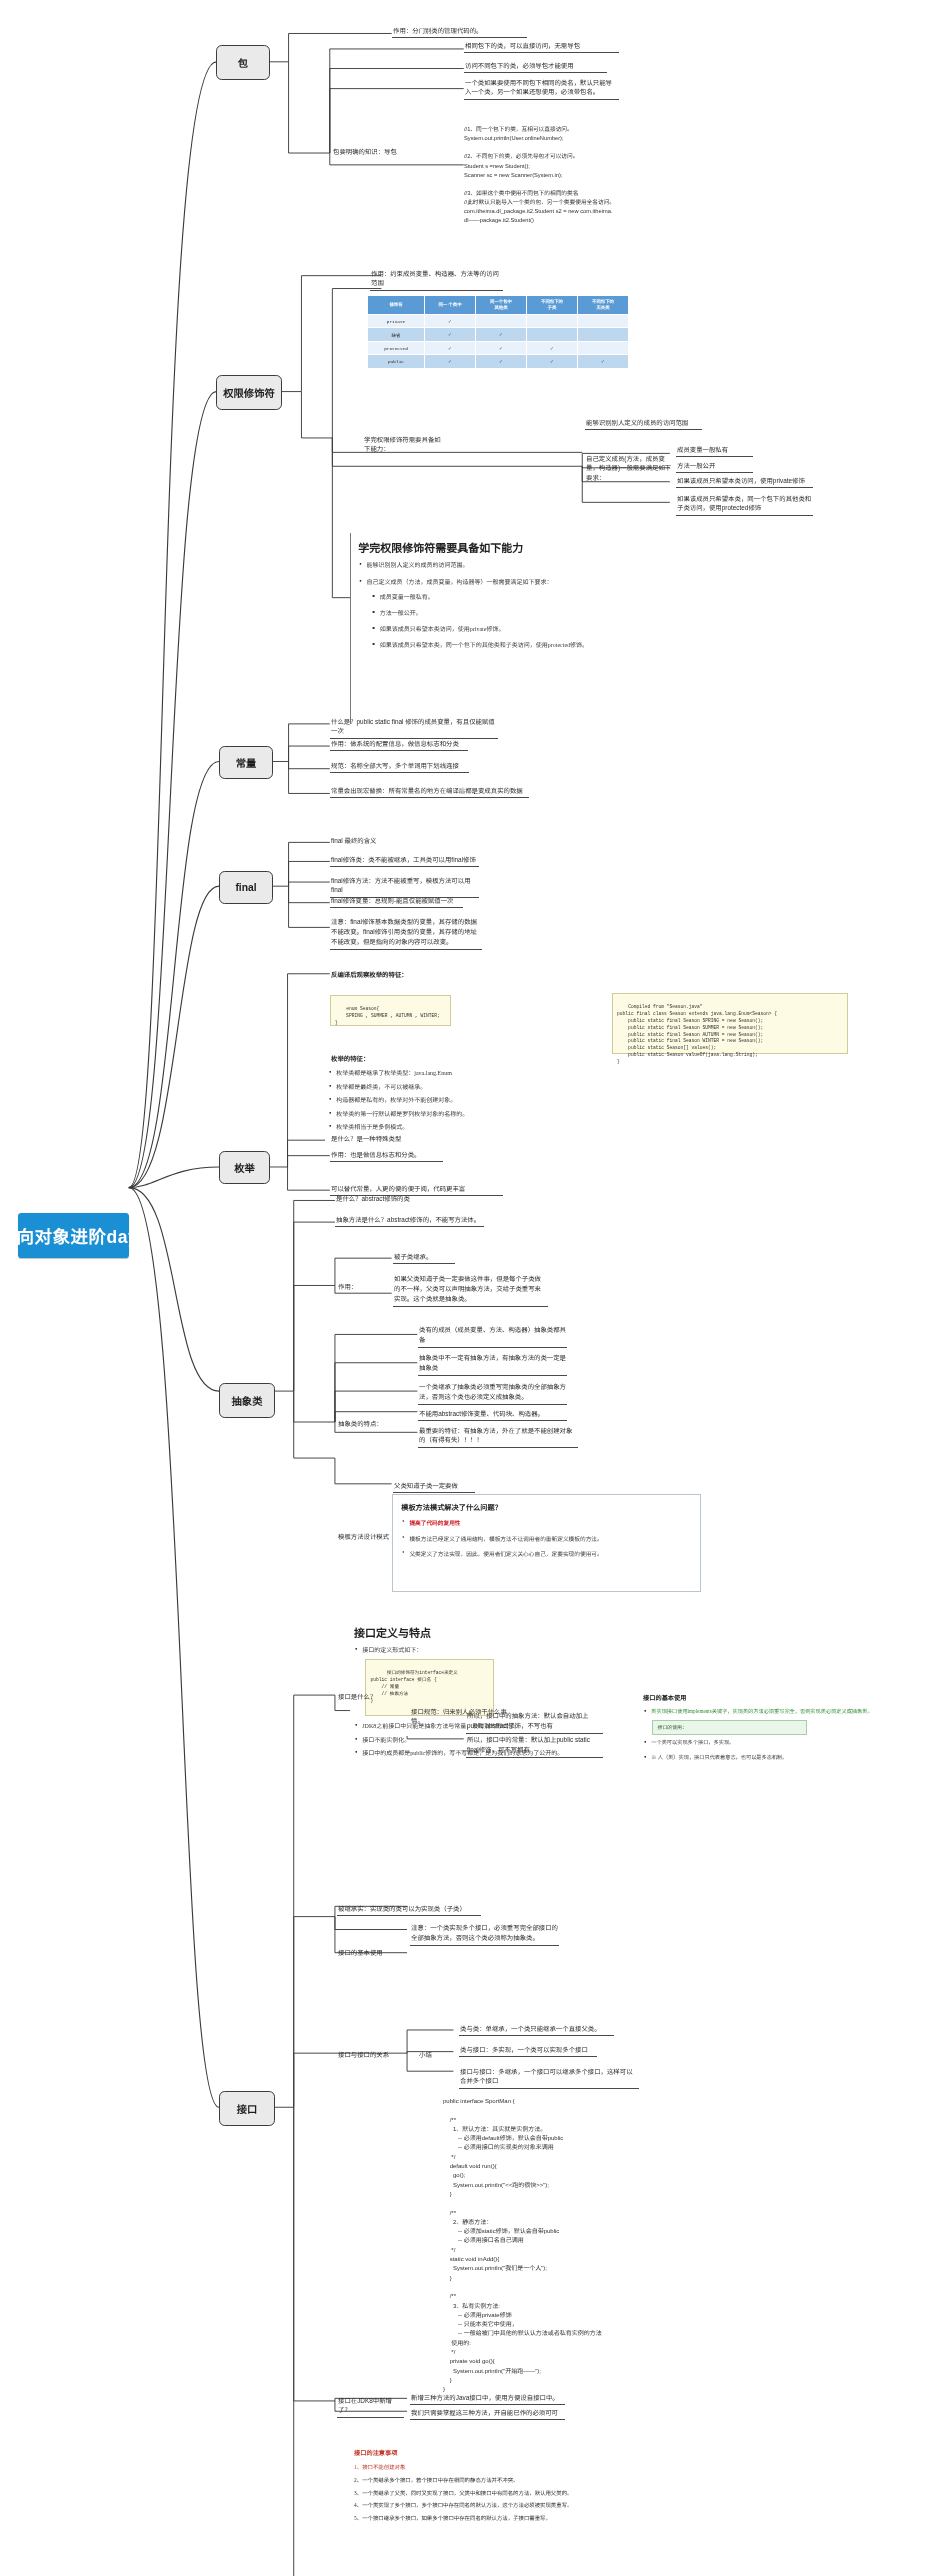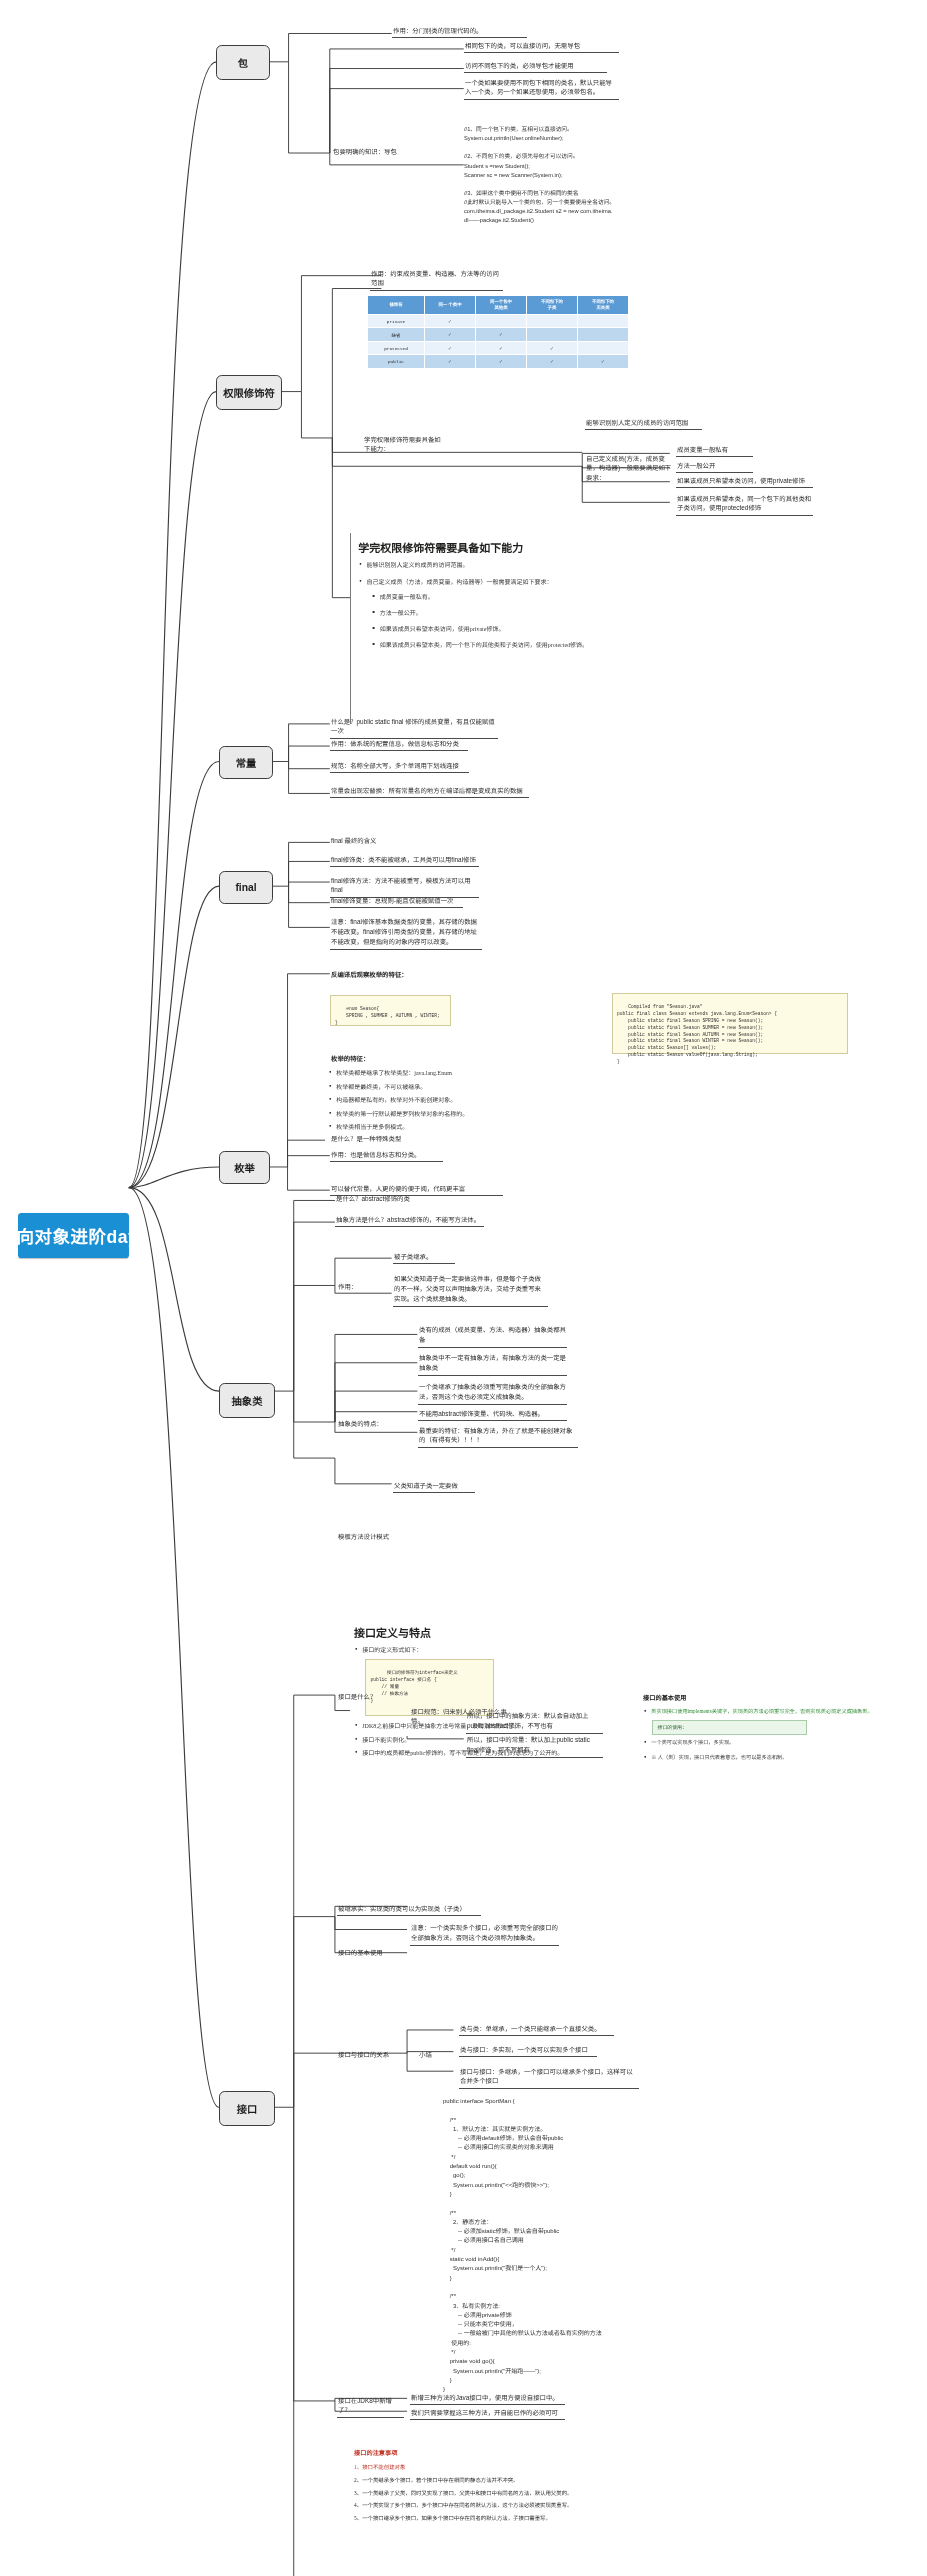--- a/index.html
+++ b/index.html
@@ -446,20 +446,28 @@
   <div class="leaf u" style="left:418px;top:1324px;width:149px;line-height:1.6;">类有的成员（成员变量、方法、构造器）抽象类都具备</div>
   <div class="leaf u" style="left:418px;top:1352px;width:149px;line-height:1.6;">抽象类中不一定有抽象方法，有抽象方法的类一定是抽象类</div>
   <div class="leaf u" style="left:418px;top:1381px;width:149px;line-height:1.6;">一个类继承了抽象类必须重写完抽象类的全部抽象方法，否则这个类也必须定义成抽象类。</div>
   <div class="leaf u" style="left:418px;top:1408px;width:149px;">不能用abstract修饰变量、代码块、构造器。</div>
   <div class="leaf u" style="left:418px;top:1425px;width:160px;">最重要的特征：有抽象方法，外在了就是不能创建对象的（有得有失）！！！</div>
 
   <div class="leaf u" style="left:393px;top:1480px;width:82px;">父类知道子类一定要做</div>
 
   <div class="leaf plain" style="left:337px;top:1531px;width:62px;">模板方法设计模式</div>
 
+  <div class="callout" style="left:392px;top:1494px;width:309px;height:98px;">
+    <h5>模板方法模式解决了什么问题？</h5>
+    <ul>
+      <li><span class="red">提高了代码的复用性</span></li>
+      <li>模板方法已经定义了通用结构，模板方法不让调用者的重新定义模板的方法。</li>
+      <li>父类定义了方法实现，因此，使用者们定义关心心自己，定要实现的使用可。</li>
+    </ul>
+  </div>
 
   <div class="sheet" style="left:350px;top:1618px;width:289px;height:118px;border-left:none;padding-left:4.1px;">
     <h4>接口定义与特点</h4>
     <ul>
       <li style="margin-bottom:4.1px;">接口的定义形式如下：</li>
     </ul>
     <div class="yellowbox" style="margin:3.1px 0 6.2px 11.3px;width:129px;">
       <span>接口的修饰符为interface来定义
 public interface 接口名 {
     // 常量

